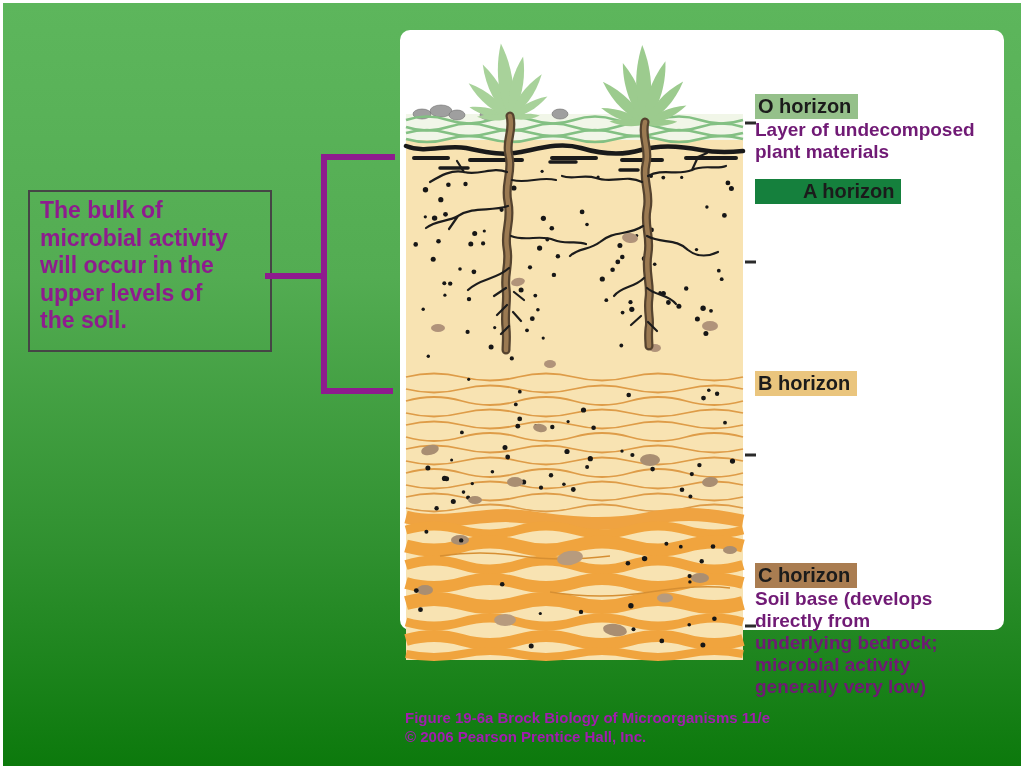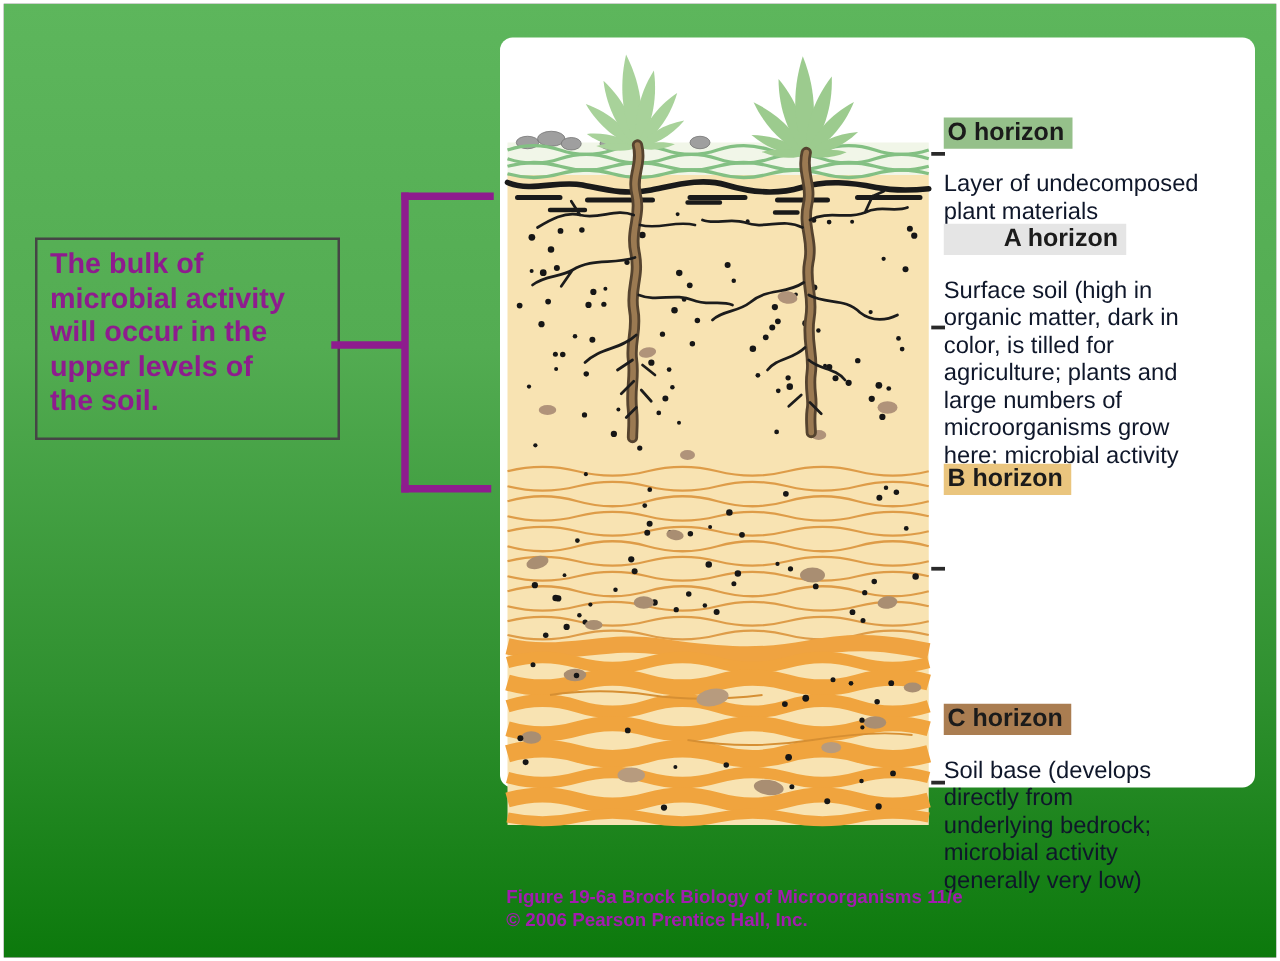--- a/index.html
+++ b/index.html
@@ -25,21 +25,21 @@
   
   .figure-panel{position:absolute;left:397px;top:27px;width:604px;height:600px;background:#ffffff;border-radius:10px;}
   .figure-panel svg{position:absolute;left:0;top:0;}
   .horizon{position:absolute;left:355px;width:252px;}
   #horizon-o{top:64px}#horizon-a{top:149px}#horizon-b{top:341px}#horizon-c{top:533px}
   .h-label{
     display:inline-block;font-weight:bold;font-size:20px;line-height:24px;
     padding:0 7px 1px 3px;color:#1b1b1b;
   }
   .h-desc{
-    margin-top:18px;font-weight:normal;font-size:19px;line-height:22px;color:#0f172a;
+    margin-top:0;font-weight:bold;font-size:19px;line-height:22px;color:#701a75;
     white-space:pre-line;
   }
   .caption{
     position:absolute;left:5px;top:678px;font-weight:bold;font-size:15px;line-height:19px;
     color:#a21caf;white-space:pre-line;
   }
 </style>
 </head>
 <body>
 
@@ -350,28 +350,21 @@
         <line x1="345" y1="596" x2="356" y2="596"></line>
       </g>
     </svg>
 
     <div class="horizon" id="horizon-o">
       <span class="h-label" style="background-color: rgb(149, 192, 138);">O horizon</span>
       <div class="h-desc">Layer of undecomposed
 plant materials</div>
     </div>
     <div class="horizon" id="horizon-a">
-      <span class="h-label" style="background-color: #e5e5e5; padding-left: 48px;">A horizon</span>
-      <div class="h-desc">Surface soil (high in
-organic matter, dark in
-color, is tilled for
-agriculture; plants and
-large numbers of
-microorganisms grow
-here; microbial activity</div>
+      <span class="h-label" style="background-color: #15803d; padding-left: 48px;">A horizon</span>
     </div>
     <div class="horizon" id="horizon-b">
       <span class="h-label" style="background-color: rgb(234, 197, 126); text-align: right;">B horizon</span>
     </div>
     <div class="horizon" id="horizon-c">
       <span class="h-label" style="background-color: rgb(170, 125, 81);">C horizon</span>
       <div class="h-desc">Soil base (develops
 directly from
 underlying bedrock;
 microbial activity

